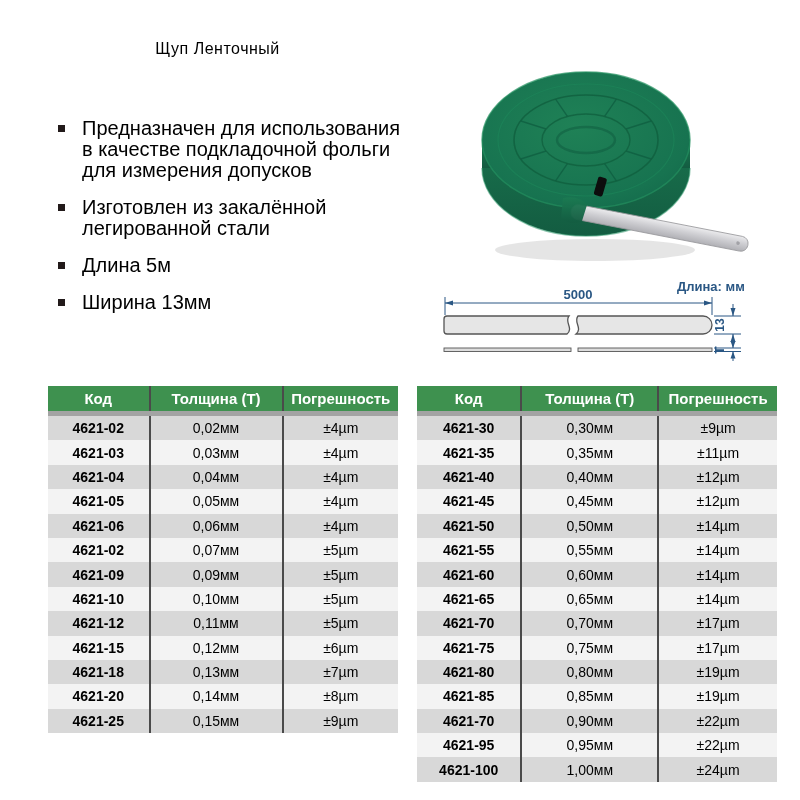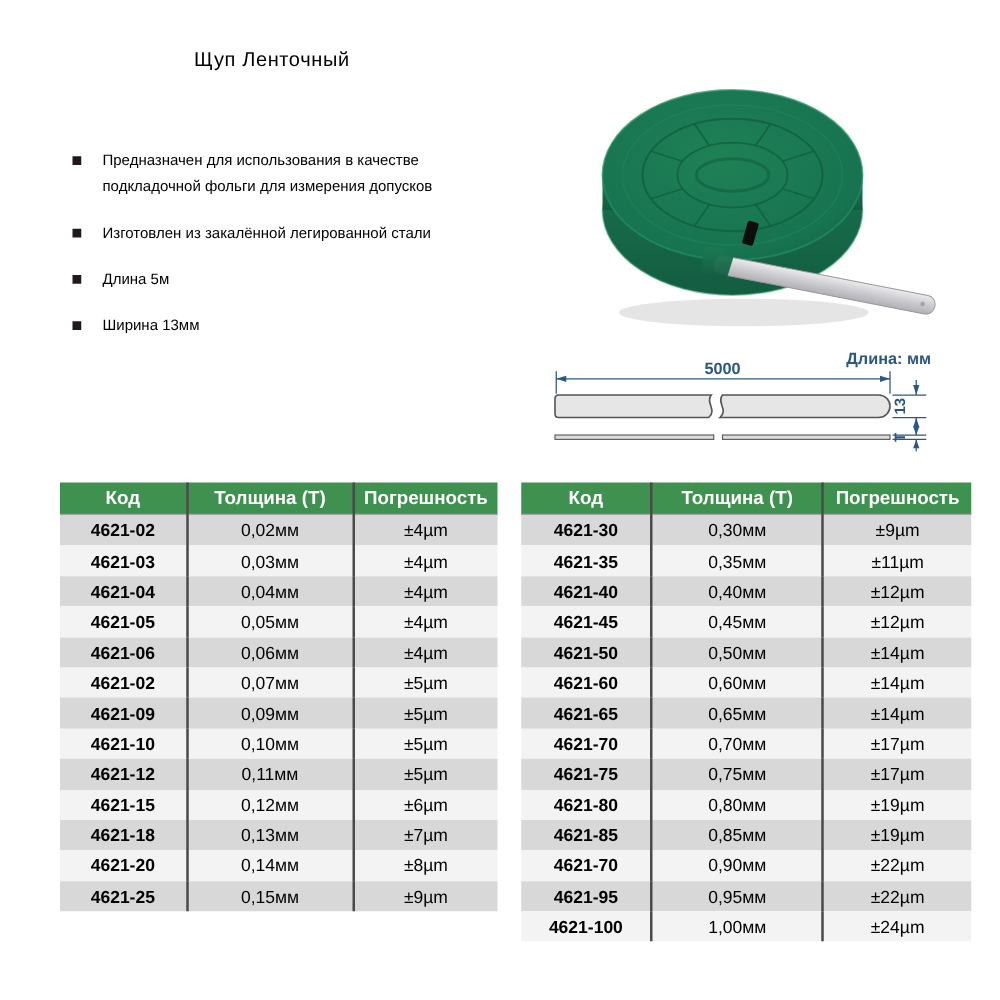--- a/index.html
+++ b/index.html
@@ -5,37 +5,37 @@
   html,body { margin:0; padding:0; }
   body {
     width:800px; height:800px; background:#ffffff; position:relative;
     font-family:"Liberation Sans", sans-serif; color:#000; overflow:hidden;
   }
   .title {
     position:absolute; left:0; top:40px; width:435px; text-align:center;
     font-size:16px; font-weight:400; margin:0; letter-spacing:0.5px;
   }
   .bullets { position:absolute; left:58px; top:118px; width:356px; margin:0; padding:0; list-style:none; }
-  .bullets li { display:flex; gap:17px; margin-bottom:16px; font-size:12px; line-height:21px; }
+  .bullets li { display:flex; gap:17px; margin-bottom:16px; font-size:20px; line-height:21px; }
   .sq { flex:0 0 auto; width:7px; height:7px; background:#221a1a; margin-top:7px; }
   .photo { position:absolute; left:455px; top:52px; width:345px; height:225px; }
   .diagram { position:absolute; left:425px; top:270px; width:350px; height:108px; }
   .diagram text { font-family:"Liberation Sans", sans-serif; fill:#2A5784; font-weight:700; }
 
   table.data-table { position:absolute; border-collapse:collapse; table-layout:fixed; }
   #left-table  { left:48px;  top:386px; width:350px; }
   #right-table { left:417px; top:386px; width:360px; }
   .data-table th {
     background:#3E914F; color:#fff; font-size:15px; font-weight:700;
     height:25px; padding:0; text-align:center;
   }
   .data-table td { font-size:14px; text-align:center; height:24.4px; padding:0; }
   .data-table td:first-child { font-weight:700;margin-left:40px; }
   .data-table th + th, .data-table td + td { border-left:2px solid #4a4a4a; }
-  .data-table thead tr { border-bottom:1px solid #a3a3a3; }
+  .data-table thead tr { border-bottom:5px solid #a3a3a3; }
   .data-table tbody tr:nth-child(odd) td  { background:#D8D8D8; }
   .data-table tbody tr:nth-child(even) td { background:#F3F3F3; }
   .col-code { width:29%; } .col-thick { width:38%; } .col-tol { width:33%; }
 </style>
 </head>
 <body>
 
 <h1 class="title">Щуп Ленточный</h1>
 
 <ul class="bullets">
@@ -254,20 +254,25 @@
         <td>4621-45</td>
         <td>0,45мм</td>
         <td>±12µm</td>
       </tr>
       <tr>
         <td>4621-50</td>
         <td>0,50мм</td>
         <td>±14µm</td>
       </tr>
       <tr>
+        <td>4621-55</td>
+        <td>0,55мм</td>
+        <td>±14µm</td>
+      </tr>
+      <tr>
         <td>4621-60</td>
         <td>0,60мм</td>
         <td>±14µm</td>
       </tr>
       <tr>
         <td>4621-65</td>
         <td>0,65мм</td>
         <td>±14µm</td>
       </tr>
       <tr>

